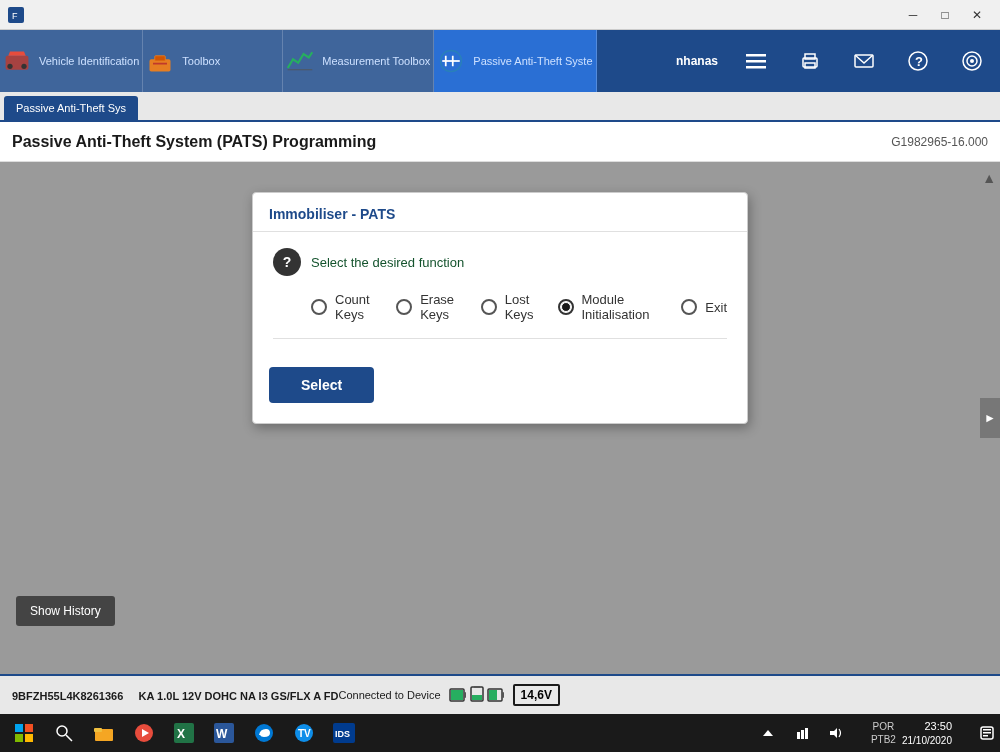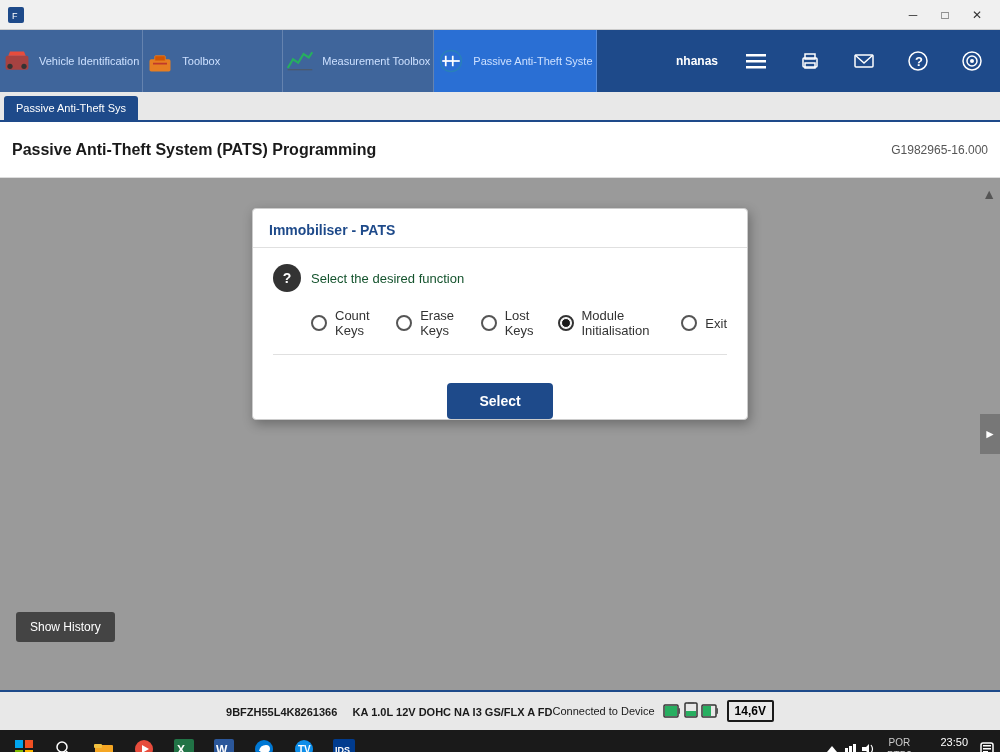--- a/index.html
+++ b/index.html
@@ -117,21 +117,21 @@
       font-size: 11px;
       cursor: pointer;
       border-radius: 3px 3px 0 0;
       height: 24px;
       display: flex;
       align-items: center;
     }
 
     
     .page-header {
-      height: 56px;
+      height: 40px;
       background: white;
       display: flex;
       align-items: center;
       justify-content: space-between;
       padding: 0 12px;
       border-bottom: 1px solid #ddd;
     }
     .page-title {
       font-size: 16px;
       font-weight: bold;
@@ -241,22 +241,22 @@
       border-radius: 50%;
       border: 1px solid white;
     }
     .dialog-divider {
       height: 1px;
       background: #e0e0e0;
       margin: 16px 0 12px;
     }
     .dialog-footer {
       display: flex;
-      justify-content: center;
-      padding: 0 16px 0;
+      justify-content: flex-start;
+      padding: 0 16px 20px;
     }
     .select-btn {
       background: #1e4a8a;
       color: white;
       border: none;
       padding: 10px 32px;
       font-size: 14px;
       font-weight: 600;
       border-radius: 4px;
       cursor: pointer;
@@ -294,21 +294,21 @@
       font-size: 12px;
       cursor: pointer;
     }
 
     
     .status-bar {
       height: 40px;
       background: #e8e8e8;
       display: flex;
       align-items: center;
-      justify-content: center;
+      justify-content: flex-start;
       padding: 0 12px;
       border-top: 2px solid #1e4a8a;
     }
     .status-vin {
       font-size: 11px;
       color: #1a1a1a;
       font-weight: bold;
     }
     .status-right {
       display: flex;
@@ -347,21 +347,21 @@
       display: flex;
       align-items: center;
       justify-content: center;
       cursor: pointer;
       border-radius: 3px;
     }
     .taskbar-right {
       margin-left: auto;
       display: flex;
       align-items: center;
-      gap: 4px;
+      gap: 20px;
       color: white;
       font-size: 11px;
     }
     .taskbar-sys {
       display: flex;
       align-items: center;
       gap: 6px;
       padding: 0 8px;
     }
     .taskbar-time {

